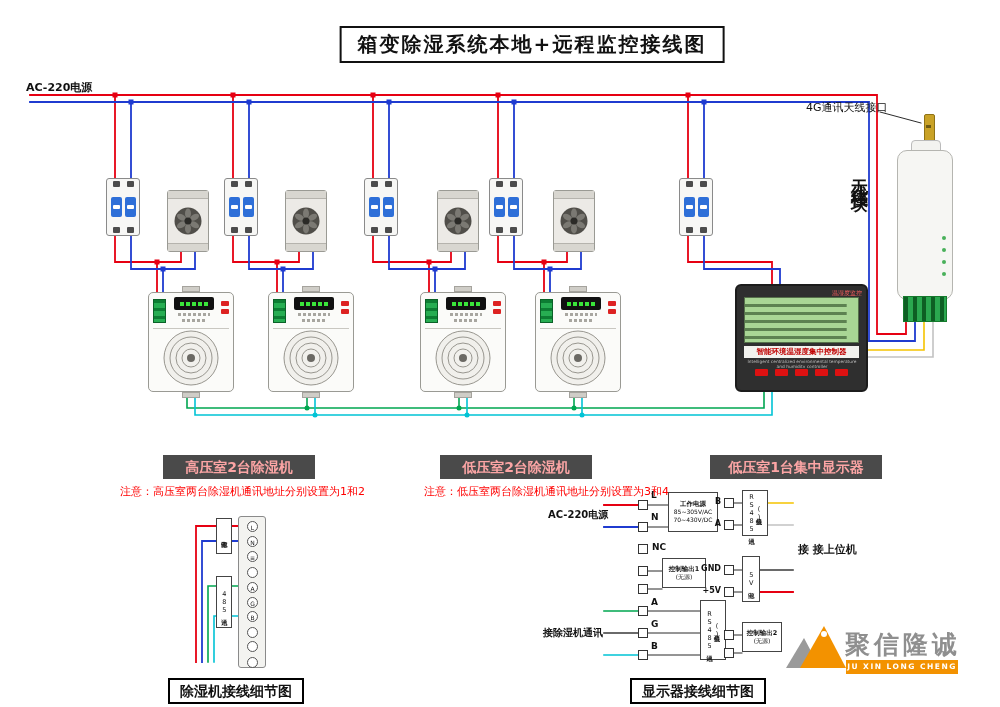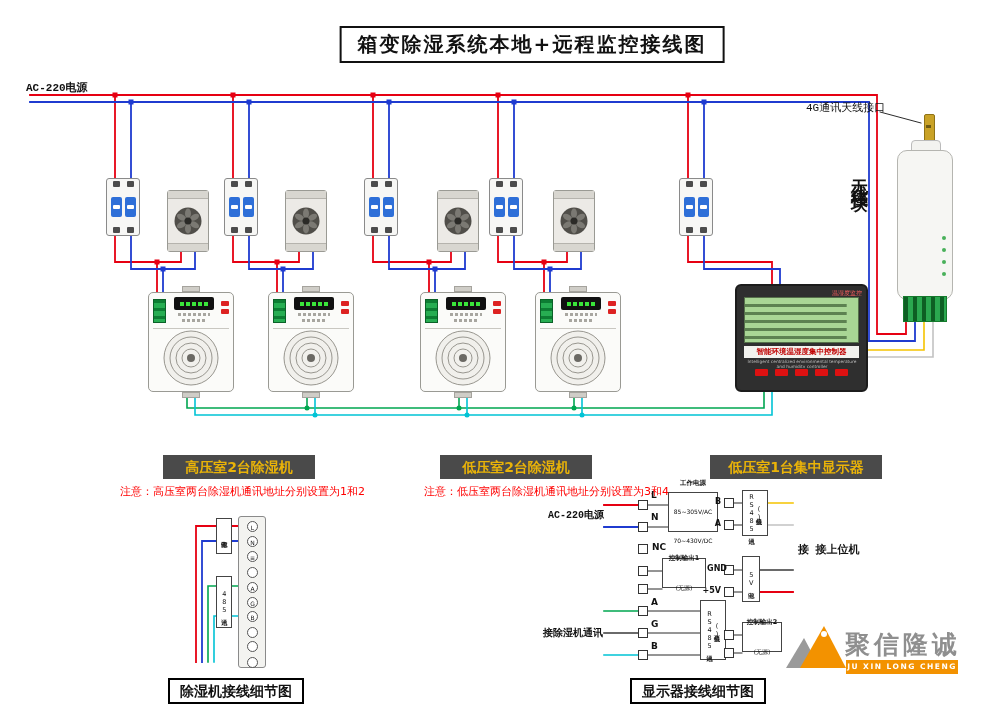--- a/index.html
+++ b/index.html
@@ -5,23 +5,23 @@
   html,body{margin:0;padding:0;}
   body{width:1000px;height:707px;position:relative;background:#fff;overflow:hidden;
        font-family:"DejaVu Sans","Liberation Sans",sans-serif;color:#111;}
   .abs{position:absolute;}
   
   .title-box{left:50%;top:26px;transform:translateX(-50%);border:2.5px solid #111;
     padding:3px 16px;font-size:20px;font-weight:bold;letter-spacing:2px;white-space:nowrap;background:#fff;margin-left:32px;}
   
   svg.wires{left:0;top:0;z-index:0;}
   
-  .small-label{font-size:11px;font-weight:bold;white-space:nowrap;font-family:Liberation Mono, monospace;}
+  .small-label{font-size:11px;font-weight:bold;white-space:nowrap;}
   .note{font-size:11px;font-weight:normal;color:#ff0000;white-space:nowrap;}
-  .secbox{background:#4a4a4a;color:#eab308;font-weight:bold;font-size:14px;
+  .secbox{background:#4a4a4a;color:#fca5a5;font-weight:bold;font-size:14px;
           text-align:center;height:24px;line-height:24px;}
   .caption-box{border:2px solid #000;font-size:14px;font-weight:bold;
                line-height:20px;padding:1px 10px;background:#fff;white-space:nowrap;}
   .vtext{writing-mode:vertical-rl;text-orientation:upright;}
   
   .breaker{width:34px;height:58px;background:#f7f7f5;border:1px solid #8a8a8a;border-radius:3px;
     box-sizing:border-box;padding:2px;display:flex;flex-direction:column;justify-content:space-between;}
   .br-terms{display:flex;justify-content:space-around;}
   .br-terms span{width:7px;height:6px;background:#4c4c4c;border-radius:1px;}
   .br-mid{flex:1;display:flex;justify-content:space-around;align-items:center;}
@@ -79,21 +79,21 @@
   .antenna{width:9px;height:28px;background:#c9a227;border:1px solid #8f7316;border-radius:2px;}
   .antenna::after{content:"";position:absolute;left:1px;top:10px;width:5px;height:3px;background:#6e5a12;}
   
   .strip{width:28px;height:152px;background:#f3f3f0;border:1px solid #8a8a8a;border-radius:3px;box-sizing:border-box;}
   .term-circle{position:absolute;left:8px;width:11px;height:11px;border:1px solid #555;border-radius:50%;
     background:#fff;font-size:6px;line-height:11px;text-align:center;box-sizing:border-box;}
   .vbox{border:1px solid #444;background:#fff;box-sizing:border-box;display:flex;
     align-items:center;justify-content:center;gap:1px;}
   .vbox span{writing-mode:vertical-rl;text-orientation:upright;font-size:6.5px;line-height:1;white-space:nowrap;}
   .hbox{border:1px solid #444;background:#fff;box-sizing:border-box;text-align:center;
-    display:flex;flex-direction:column;justify-content:center;gap:21px;}
+    display:flex;flex-direction:column;justify-content:center;}
   .hbox span{font-size:6px;line-height:1.3;white-space:nowrap;}
   .hbox span.b{font-weight:bold;font-size:6.5px;}
   .sq{width:10px;height:10px;background:#fff;border:1.5px solid #333;box-sizing:border-box;}
   .tlabel{font-size:9px;font-weight:bold;white-space:nowrap;}
   .rlabel{width:40px;text-align:right;font-size:8px;font-weight:bold;white-space:nowrap;}
   
   .logo-cn{font-size:25px;font-weight:bold;color:#8f8f8f;letter-spacing:4px;white-space:nowrap;}
   .logo-bar{width:112px;height:14px;background:#f39200;color:#fff;font-size:7.5px;font-weight:bold;
     letter-spacing:1.5px;text-align:center;line-height:14px;white-space:nowrap;}
 </style>
@@ -522,21 +522,21 @@
 <div class="abs small-label" style="left:543px;top:626px;font-size:10px;">接除湿机通讯</div>
 
 <div class="abs sq" style="left:724px;top:498px;"></div>
 <div class="abs sq" style="left:724px;top:520px;"></div>
 <div class="abs sq" style="left:724px;top:565px;"></div>
 <div class="abs sq" style="left:724px;top:587px;"></div>
 <div class="abs sq" style="left:724px;top:630px;"></div>
 <div class="abs sq" style="left:724px;top:648px;"></div>
 <div class="abs rlabel" style="left:681px;top:497px;">B</div>
 <div class="abs rlabel" style="left:681px;top:519px;">A</div>
-<div class="abs rlabel" style="left:681px;top:564px;padding-left:6px;">GND</div>
+<div class="abs rlabel" style="left:681px;top:564px;">GND</div>
 <div class="abs rlabel" style="left:681px;top:586px;">+5V</div>
 <div class="abs vbox" style="left:742px;top:490px;width:26px;height:46px;">
   <span>RS485通讯</span>
   <span>(接上位机)</span>
 </div>
 <div class="abs vbox" style="left:742px;top:556px;width:18px;height:46px;">
   <span>5V电源</span>
 </div>
 <div class="abs hbox" style="left:742px;top:622px;width:40px;height:30px;">
   <span class="b">控制输出2</span>

